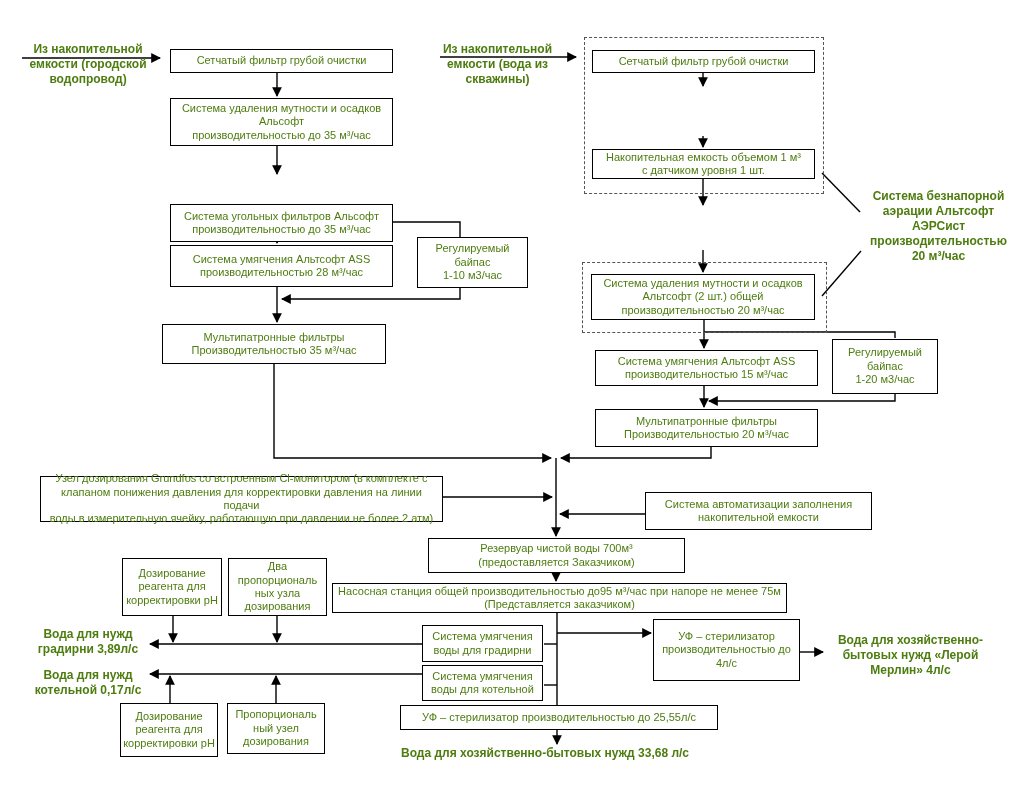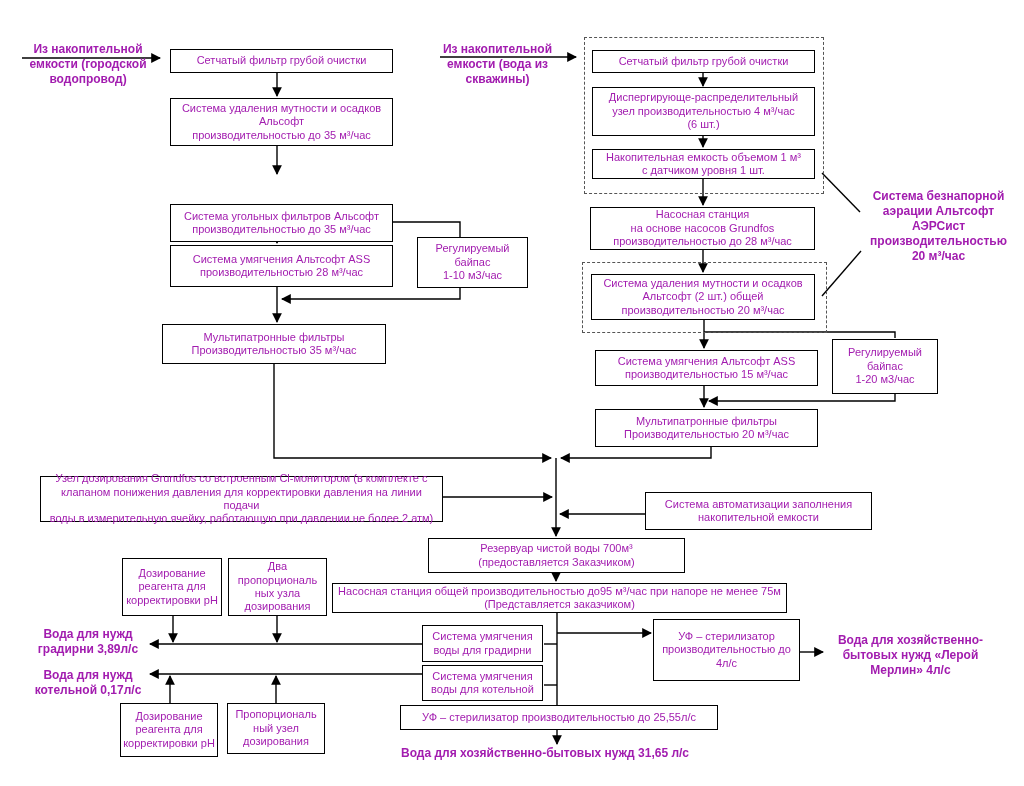--- a/index.html
+++ b/index.html
@@ -1,18 +1,18 @@
 <!DOCTYPE html>
 <html><head>
 <meta charset="utf-8">
 <style>
   html,body{margin:0;padding:0;background:#ffffff;}
   #canvas{
     position:relative;width:1024px;height:786px;background:#ffffff;overflow:hidden;
-    font-family:"Liberation Sans", sans-serif;color:#a21caf;
+    font-family:"Liberation Sans", sans-serif;color:#4d7c0f;
   }
   .box{
     position:absolute;border:1.4px solid #000;background:#fff;
     display:flex;align-items:center;justify-content:center;
     text-align:center;white-space:pre-line;
     font-size:11px;line-height:1.22;z-index:2;
     padding:1px 2px;box-sizing:border-box;
   }
   .wide{font-size:11px;}
   .dashed-group{
@@ -94,28 +94,22 @@
 производительностью до 35 м³/час</div>
   <div class="box" style="left:170px;top:245px;width:223px;height:42px;">Система умягчения Альтсофт ASS
 производительностью 28 м³/час</div>
   <div class="box" style="left:417px;top:237px;width:111px;height:51px;">Регулируемый
 байпас
 1-10 м3/час</div>
   <div class="box" style="left:162px;top:324px;width:224px;height:40px;">Мультипатронные фильтры
 Производительностью 35 м³/час</div>
 
   <div class="box" style="left:592px;top:50px;width:223px;height:23px;">Сетчатый фильтр грубой очистки</div>
-  <div class="box" style="left:592px;top:87px;width:223px;height:49px;">Диспергирующе-распределительный
-узел производительностью 4 м³/час
-(6 шт.)</div>
   <div class="box" style="left:592px;top:149px;width:223px;height:30px;">Накопительная емкость объемом 1 м³
 с датчиком уровня 1 шт.</div>
-  <div class="box" style="left:590px;top:207px;width:225px;height:43px;">Насосная станция
-на основе насосов Grundfos
-производительностью до 28 м³/час</div>
   <div class="box" style="left:591px;top:274px;width:224px;height:46px;">Система удаления мутности и осадков
 Альтсофт (2 шт.) общей
 производительностью 20 м³/час</div>
   <div class="flabel" style="left:866px;top:189px;width:145px;">Система безнапорной
 аэрации Альтсофт
 АЭРСист
 производительностью
 20 м³/час</div>
   <div class="box" style="left:595px;top:350px;width:223px;height:36px;">Система умягчения Альтсофт ASS
 производительностью 15 м³/час</div>
@@ -158,15 +152,15 @@
 4л/с</div>
   <div class="box" style="left:400px;top:705px;width:318px;height:25px;">УФ – стерилизатор производительностью до 25,55л/с</div>
 
   <div class="flabel" style="left:18px;top:627px;width:140px;">Вода для нужд
 градирни 3,89л/с</div>
   <div class="flabel" style="left:18px;top:668px;width:140px;">Вода для нужд
 котельной 0,17л/с</div>
   <div class="flabel" style="left:823px;top:633px;width:175px;">Вода для хозяйственно-
 бытовых нужд «Лерой
 Мерлин» 4л/с</div>
-  <div class="flabel" style="left:395px;top:746px;width:300px;">Вода для хозяйственно-бытовых нужд 31,65 л/с</div>
+  <div class="flabel" style="left:395px;top:746px;width:300px;">Вода для хозяйственно-бытовых нужд 33,68 л/с</div>
 
 </div>
 
 </body></html>

